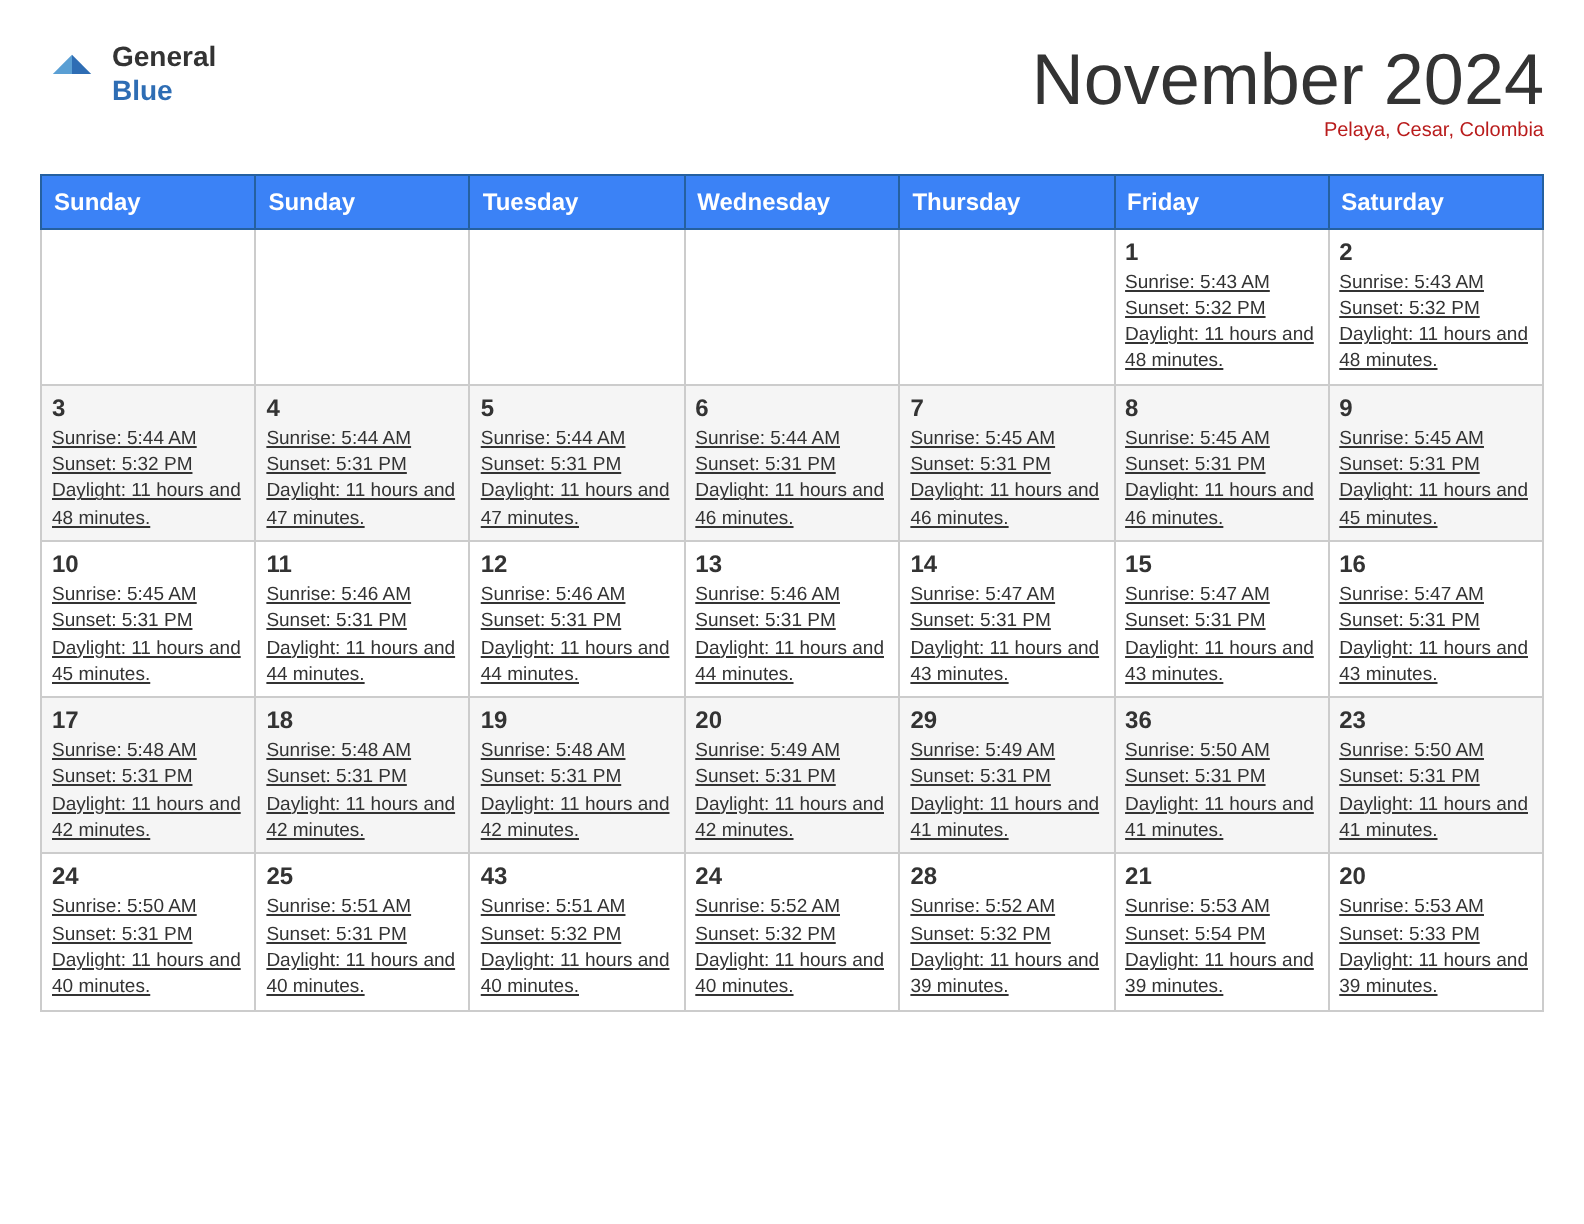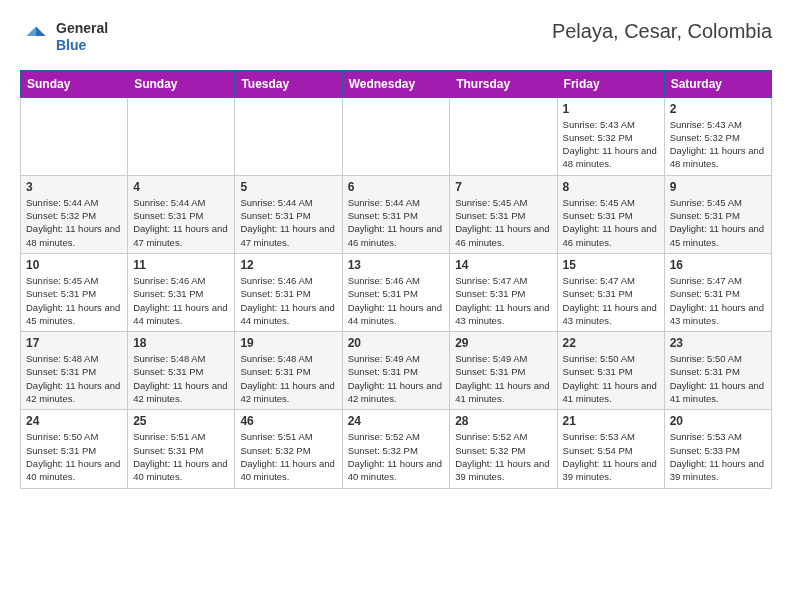--- a/index.html
+++ b/index.html
@@ -11,20 +11,21 @@
       padding: 20px;
     }
     .header {
       display: flex;
       justify-content: space-between;
       align-items: flex-start;
       margin-bottom: 16px;
     }
     .logo {
       display: flex;
+      align-items: center;
       gap: 4px;
     }
     .logo-text {
       font-size: 14px;
       font-weight: bold;
       line-height: 1.2;
     }
     .logo-text .general { color: #333; }
     .logo-text .blue { color: #2e6db4; }
     .logo-icon {
@@ -34,30 +35,30 @@
     .title-area {
       text-align: right;
     }
     .month-title {
       font-size: 36px;
       font-weight: 300;
       color: #333;
       line-height: 1.1;
     }
     .subtitle {
-      font-size: 20px;
-      color: #404040;
+      font-size: 10px;
+      color: #b91c1c;
     }
     .calendar {
       width: 100%;
       border-collapse: collapse;
       border: 1px solid #ccc;
     }
     .calendar th {
-      background-color: #a21caf;
+      background-color: #3b82f6;
       color: white;
       font-size: 12px;
       font-weight: bold;
       padding: 6px 6px;
       text-align: left;
       border: 1px solid #2560a0;
     }
     .calendar td {
       vertical-align: top;
       border: 1px solid #ccc;
@@ -74,20 +75,21 @@
     .day-num {
       font-size: 12px;
       font-weight: bold;
       margin-bottom: 2px;
       display: block;
     }
     .day-info {
       font-size: 9.5px;
       line-height: 1.4;
       color: #333;
+      text-decoration: underline;
     }
     .empty-cell {
       background: #fff !important;
     }
     .calendar tr:nth-child(even) .empty-cell {
       background: #f5f5f5 !important;
     }
   </style>
 </head>
 <body>
@@ -97,20 +99,21 @@
     <svg class="logo-icon" viewBox="0 0 40 40">
       <path d="M20 8 L32 20 L20 20 Z" fill="#2e6db4"></path>
       <path d="M20 8 L8 20 L20 20 Z" fill="#5a9fd4"></path>
     </svg>
     <div class="logo-text">
       <div class="general">General</div>
       <div class="blue">Blue</div>
     </div>
   </div>
   <div class="title-area">
+    <div class="month-title">November 2024</div>
     <div class="subtitle">Pelaya, Cesar, Colombia</div>
   </div>
 </div>
 
 <table class="calendar">
   <thead>
     <tr>
     <th>Sunday</th>
         <th>Sunday</th>
         <th>Tuesday</th>
@@ -253,21 +256,21 @@
 Sunset: 5:31 PM
 Daylight: 11 hours and 42 minutes.</div>
         </td>
         <td>
           <span class="day-num">29</span>
           <div class="day-info">Sunrise: 5:49 AM
 Sunset: 5:31 PM
 Daylight: 11 hours and 41 minutes.</div>
         </td>
         <td>
-          <span class="day-num">22</span>
+          <span class="day-num">36</span>
           <div class="day-info">Sunrise: 5:50 AM
 Sunset: 5:31 PM
 Daylight: 11 hours and 41 minutes.</div>
         </td>
         <td>
           <span class="day-num">23</span>
           <div class="day-info">Sunrise: 5:50 AM
 Sunset: 5:31 PM
 Daylight: 11 hours and 41 minutes.</div>
         </td>
@@ -279,21 +282,21 @@
 Sunset: 5:31 PM
 Daylight: 11 hours and 40 minutes.</div>
         </td>
         <td>
           <span class="day-num">25</span>
           <div class="day-info">Sunrise: 5:51 AM
 Sunset: 5:31 PM
 Daylight: 11 hours and 40 minutes.</div>
         </td>
         <td>
-          <span class="day-num">46</span>
+          <span class="day-num">43</span>
           <div class="day-info">Sunrise: 5:51 AM
 Sunset: 5:32 PM
 Daylight: 11 hours and 40 minutes.</div>
         </td>
         <td>
           <span class="day-num">24</span>
           <div class="day-info">Sunrise: 5:52 AM
 Sunset: 5:32 PM
 Daylight: 11 hours and 40 minutes.</div>
         </td>

